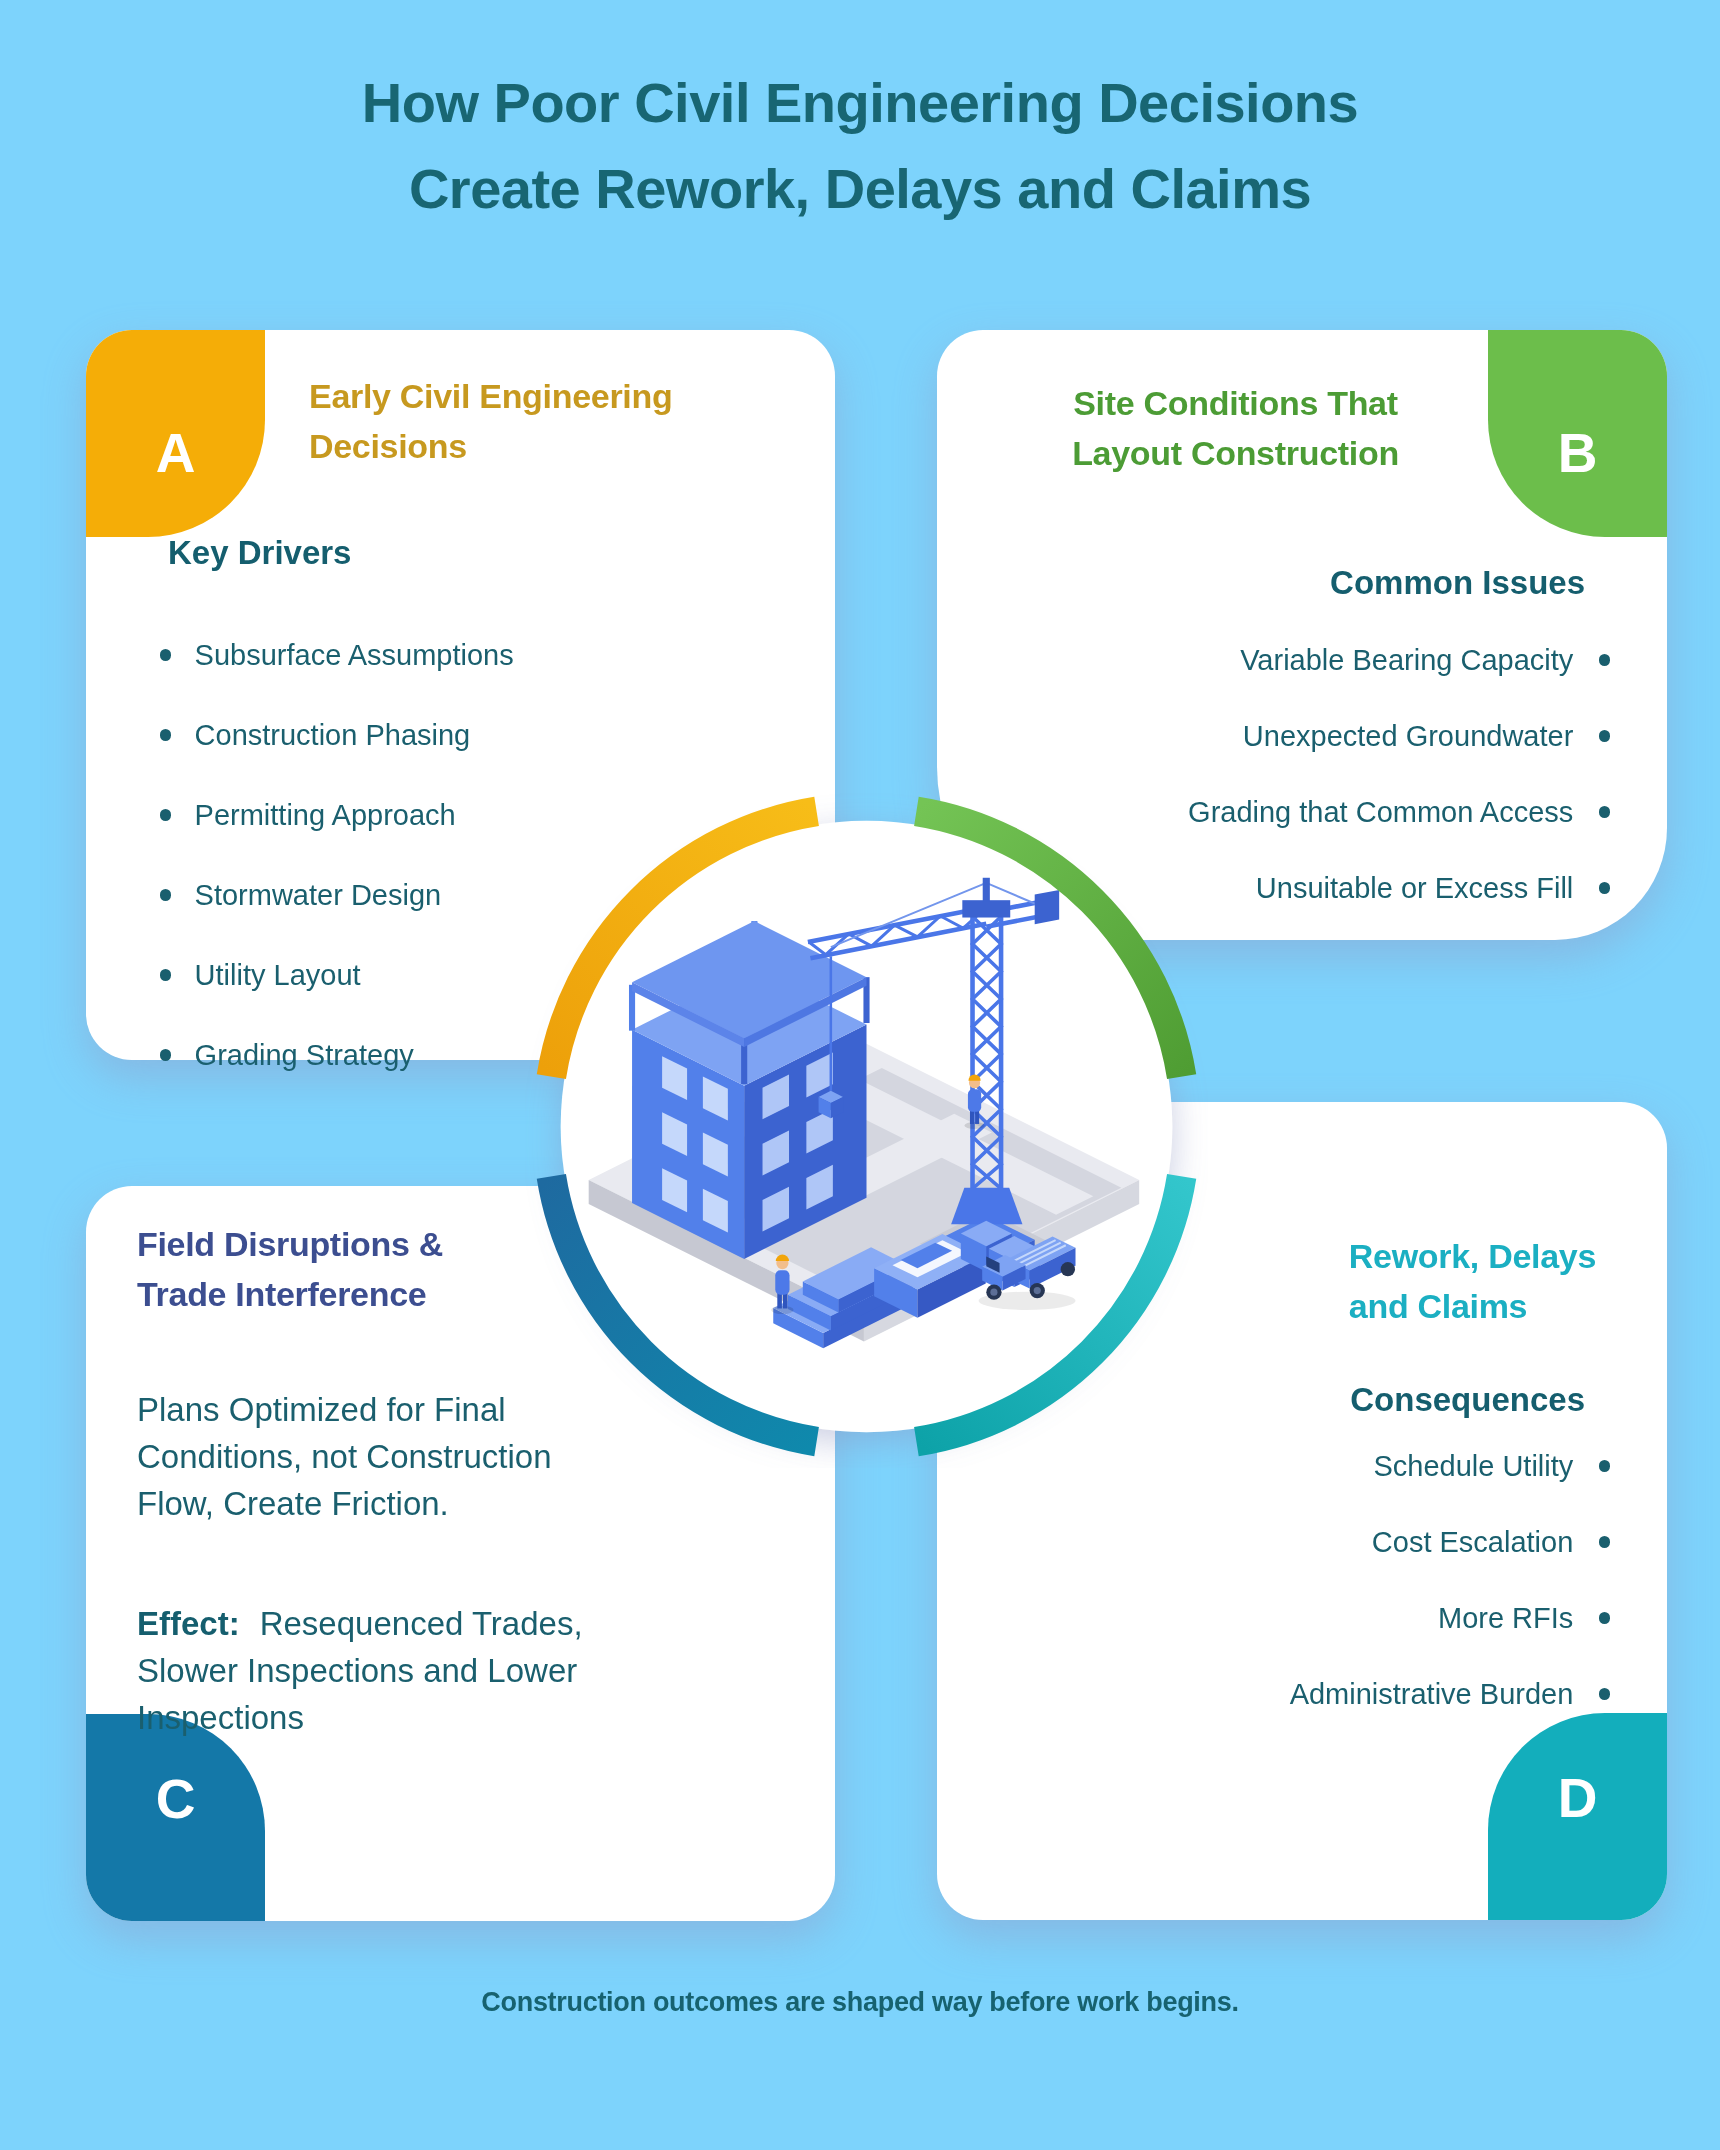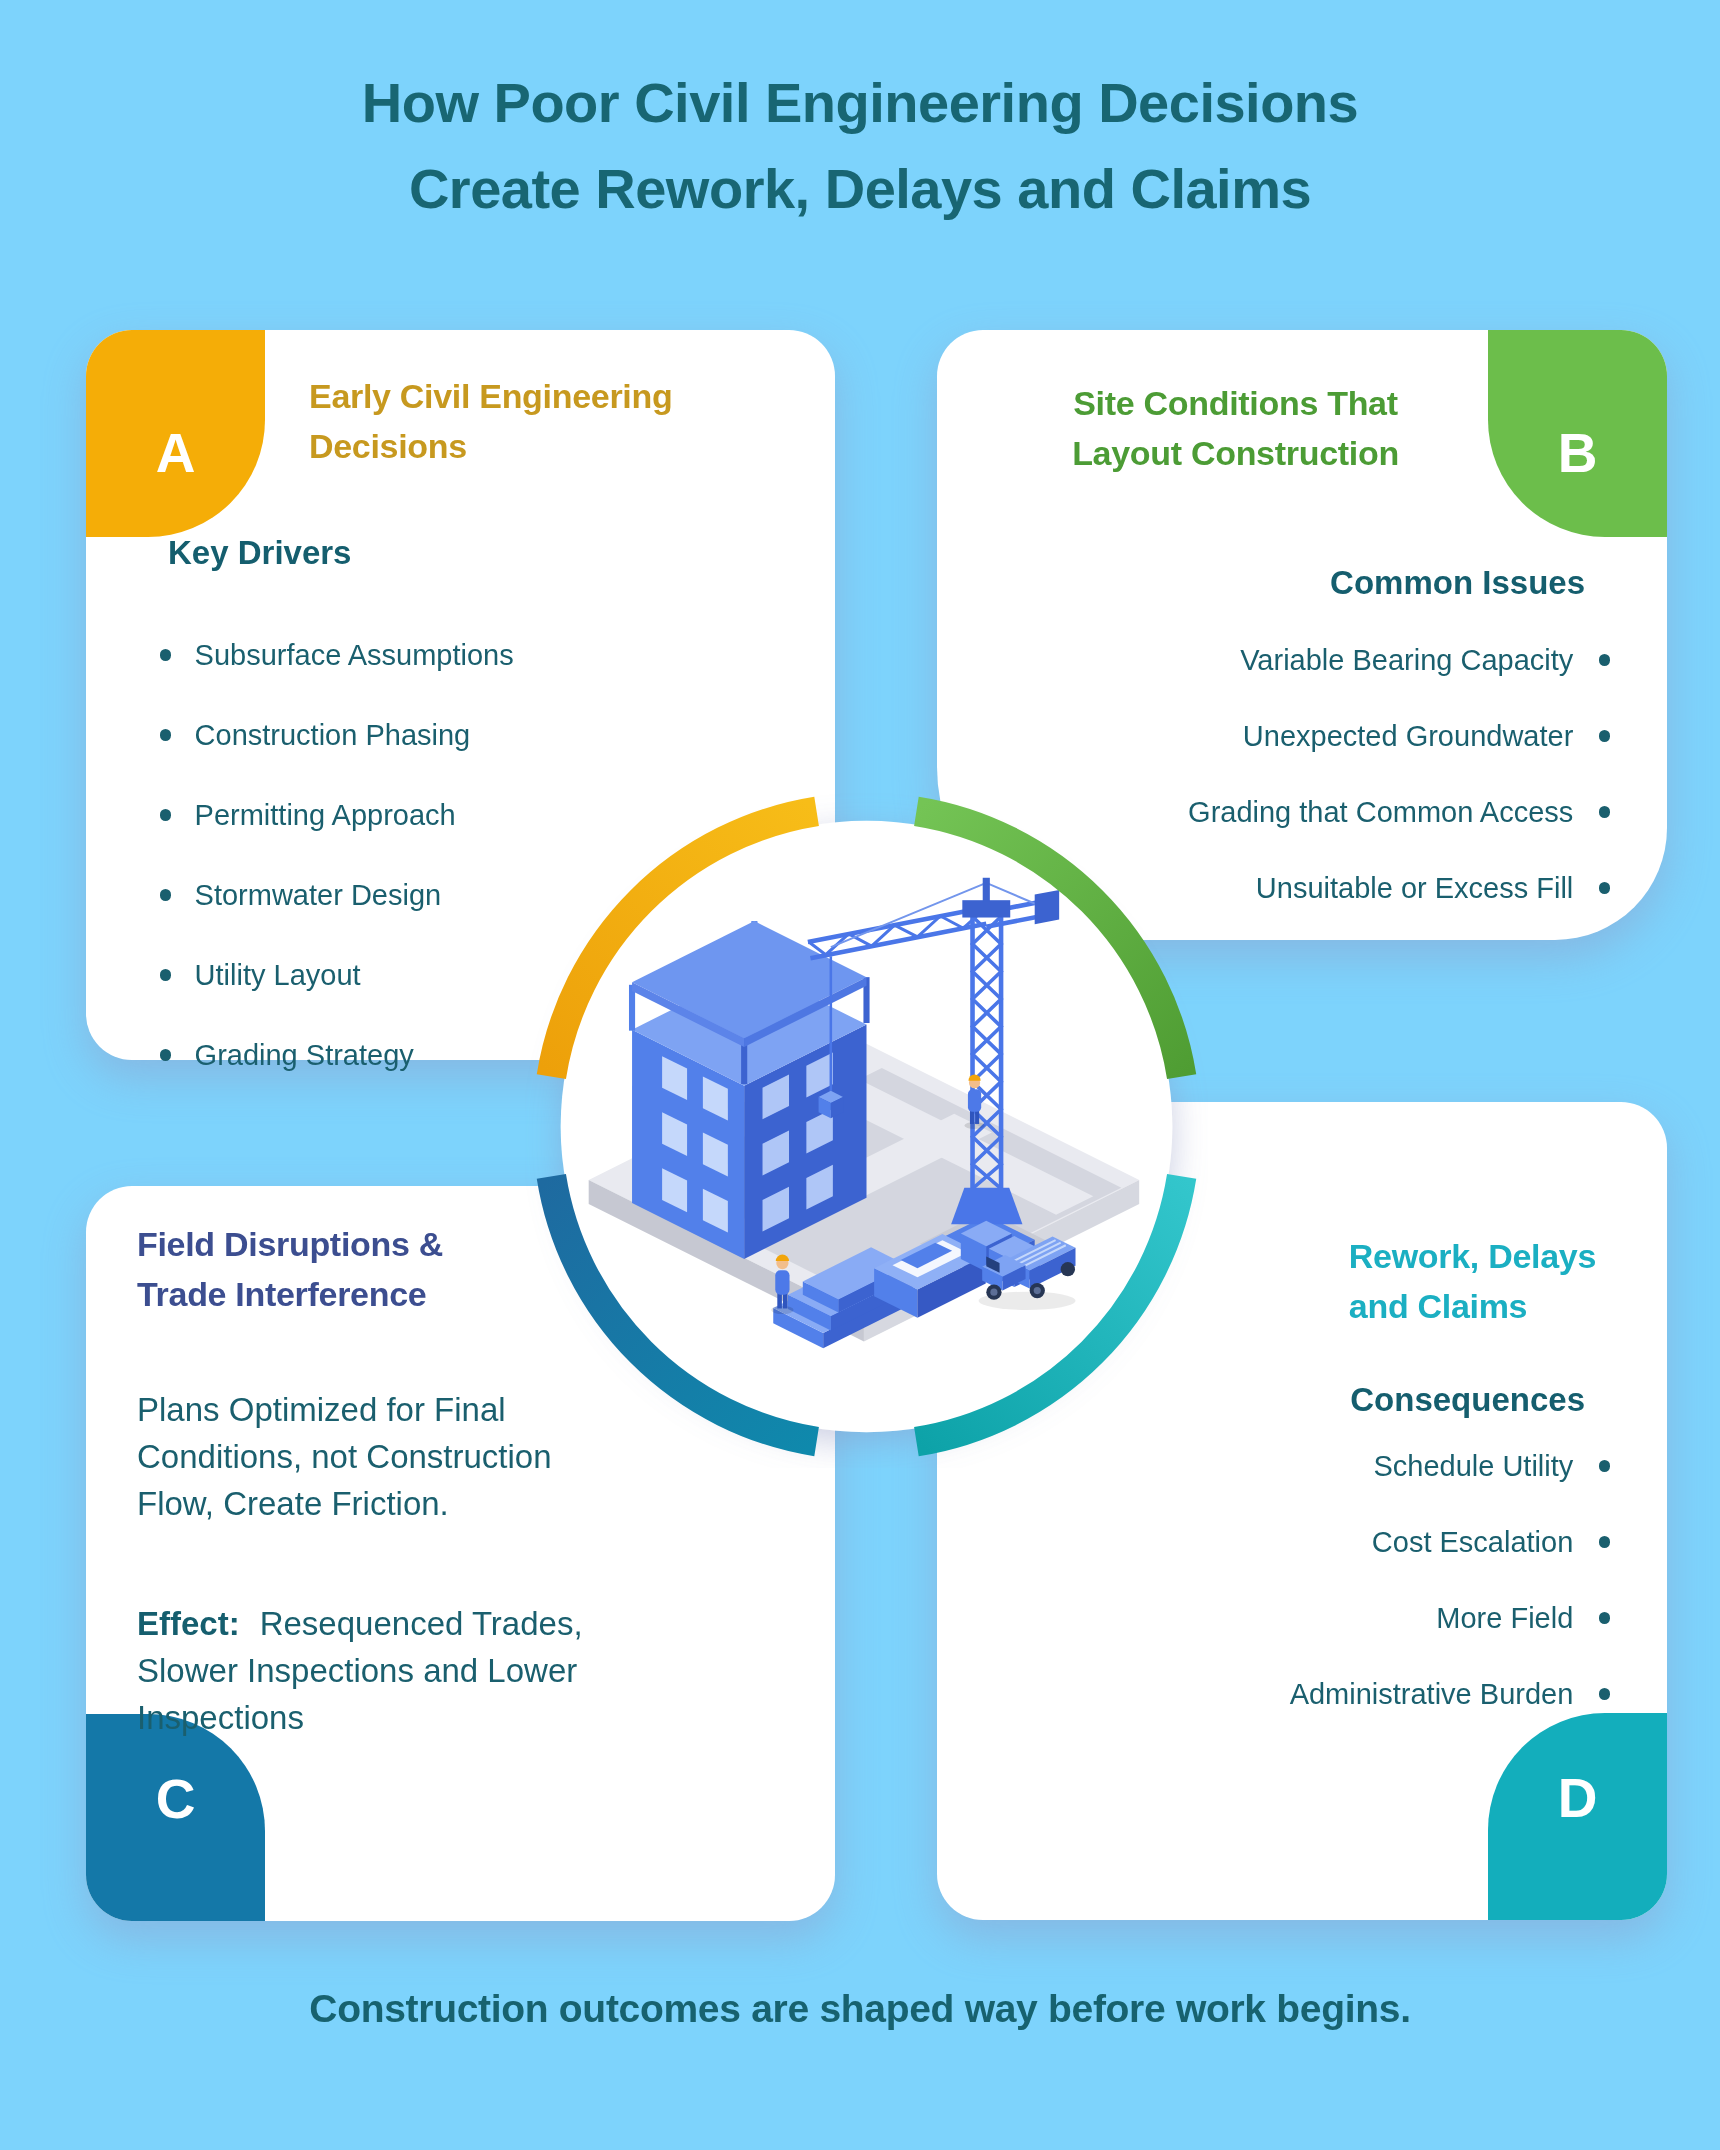--- a/index.html
+++ b/index.html
@@ -66,21 +66,21 @@
   .c-para{left:51px;top:200px;}
   .c-effect{left:51px;top:414px;}
   .c-effect b{color:#155E6E;font-weight:700;margin-right:20px;}
 
   
   .medallion{position:absolute;left:525px;top:785px;width:683px;height:683px;}
 
   
   .footer{
     position:absolute;left:0;top:1987px;width:1720px;text-align:center;
-    font-weight:700;font-size:39px;color:#17626F;letter-spacing:-0.3px;
+    font-weight:700;font-size:27px;color:#17626F;letter-spacing:-0.3px;
   }
 </style>
 </head>
 <body>
 
 <div class="canvas">
 
   <div class="page-title">
     <div>How Poor Civil Engineering Decisions</div>
     <div>Create Rework, Delays and Claims</div>
@@ -147,21 +147,21 @@
       <span>D</span>
     </div>
     <div class="ctitle d-title">
       <div>Rework, Delays</div>
       <div>and Claims</div>
     </div>
     <div class="cheading d-heading">Consequences</div>
     <ul class="blist d-list">
       <li>Schedule Utility</li>
       <li>Cost Escalation</li>
-      <li>More Field</li>
+      <li>More RFIs</li>
       <li>Administrative Burden</li>
     </ul>
   </div>
 
   <svg class="medallion" viewBox="0 0 1340 1340" width="683" height="683">
     <defs>
       <clipPath id="discClip">
           <circle cx="670" cy="670" r="600"></circle>
         </clipPath>
       <linearGradient id="gy" gradientUnits="userSpaceOnUse" x1="51" y1="572" x2="572" y2="51">

